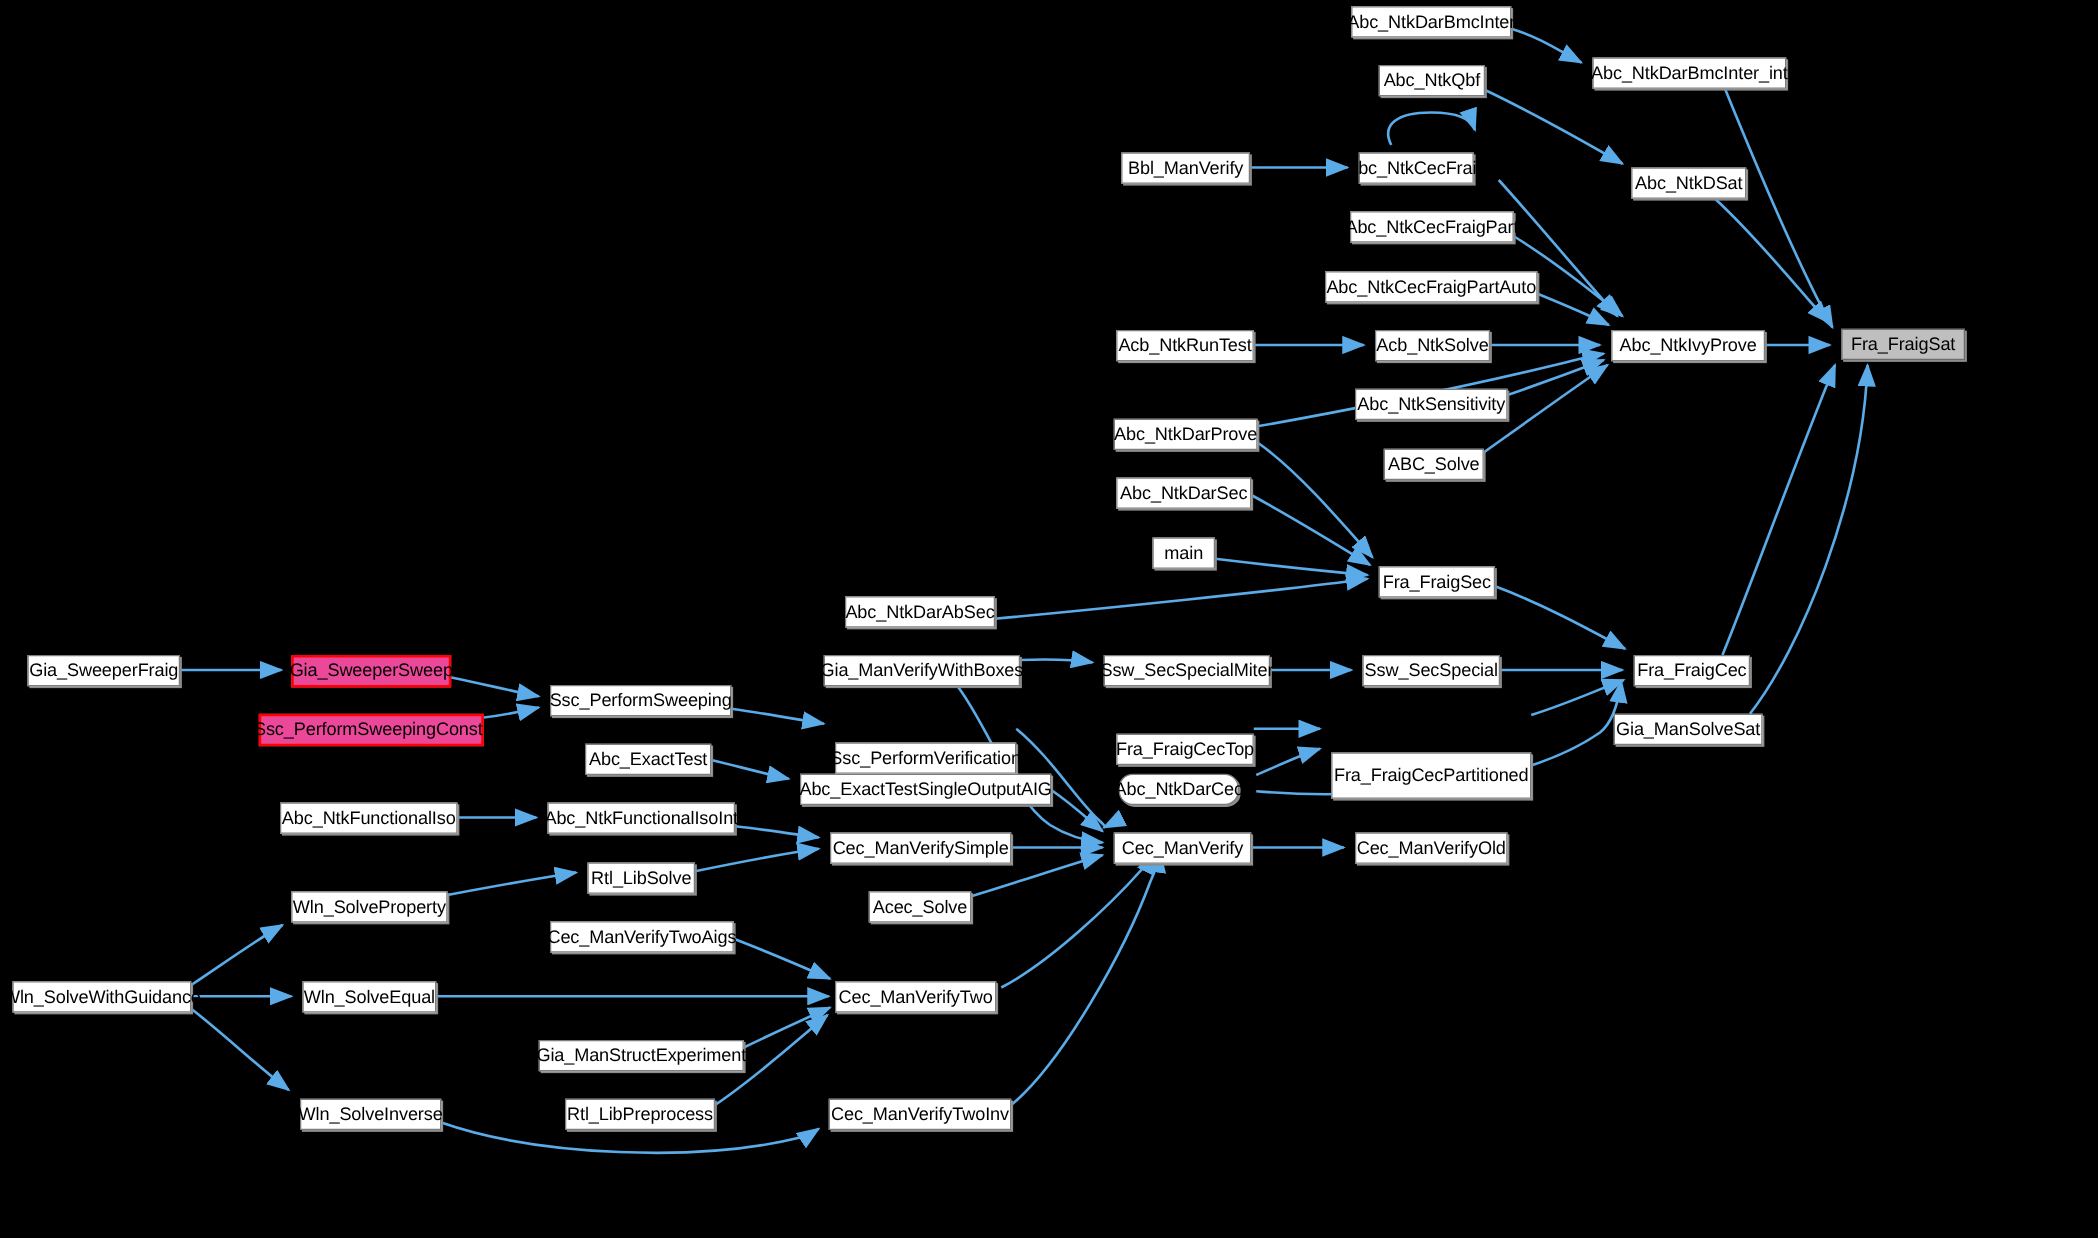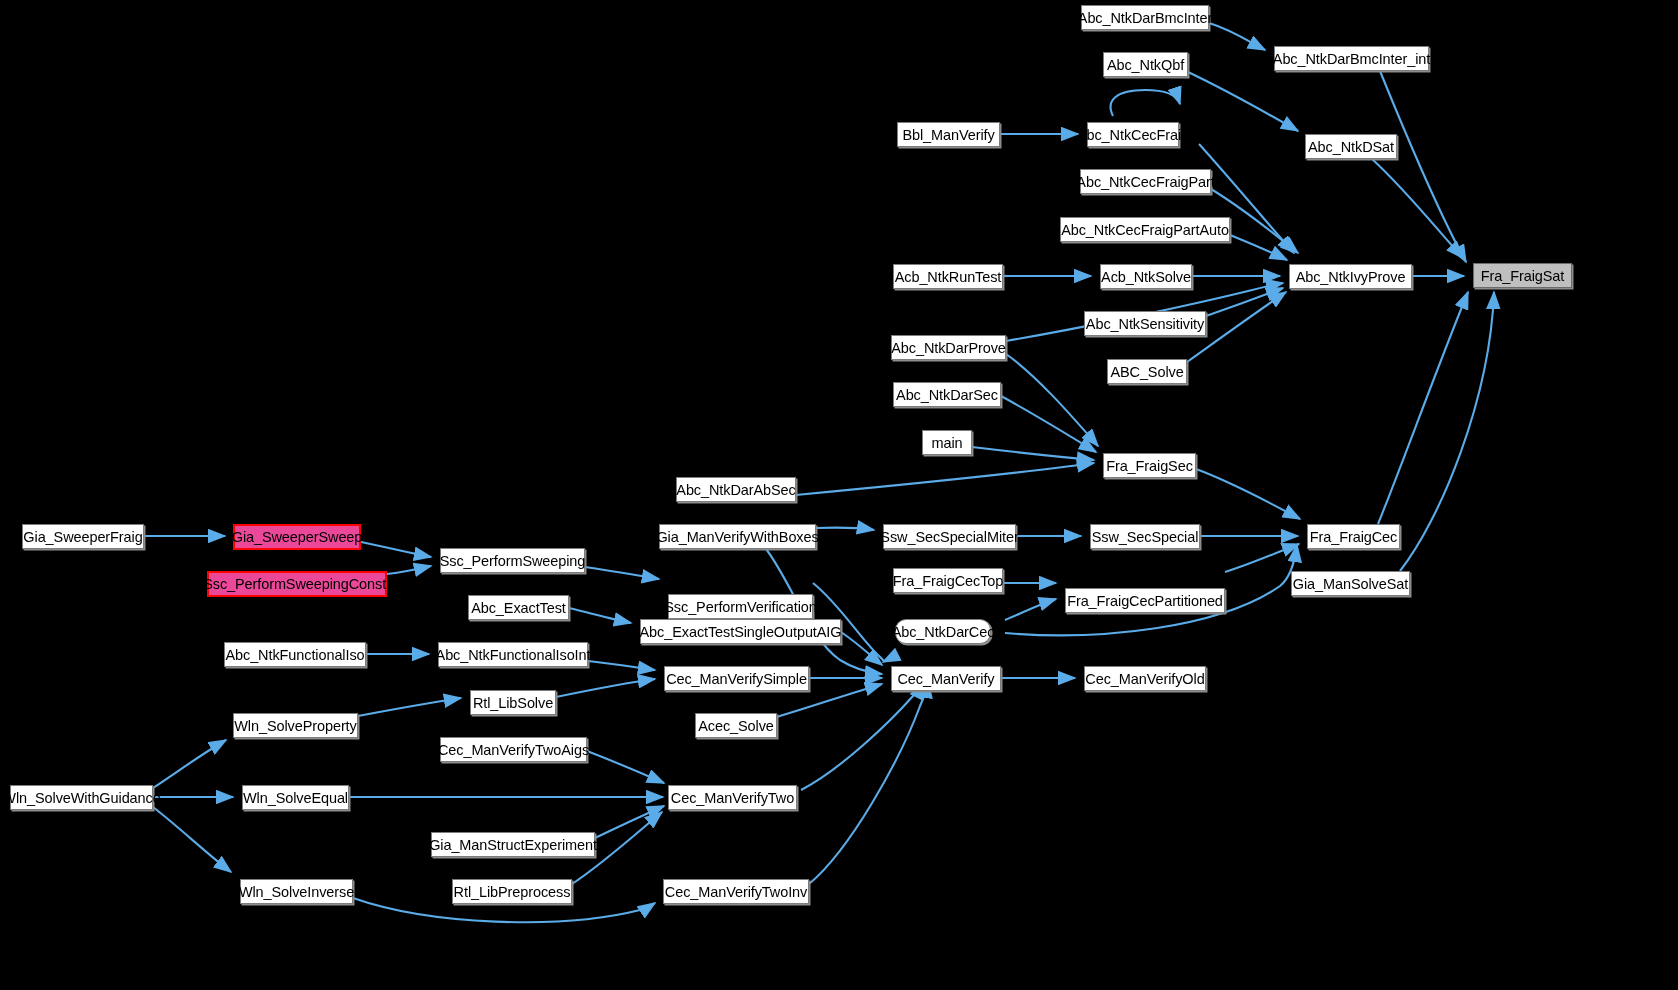--- a/index.html
+++ b/index.html
@@ -158,24 +158,24 @@
       </div>
       <div class="node" style="left: 440px; top: 548px; width: 145px; height: 25px;">
         <span>Ssc_PerformSweeping</span>
       </div>
       <div class="node hilite" style="left: 207px; top: 571px; width: 180px; height: 26px;">
         <span>Ssc_PerformSweepingConstr</span>
       </div>
       <div class="node" style="left: 668px; top: 594px; width: 145px; height: 25px;">
         <span>Ssc_PerformVerification</span>
       </div>
-      <div class="node" style="left: 893px; top: 568px; width: 110px; height: 25px;">
+      <div class="node" style="left: 893px; top: 587px; width: 110px; height: 25px;">
         <span>Fra_FraigCecTop</span>
       </div>
-      <div class="node" style="left: 1065px; top: 588px; width: 160px; height: 25px;">
+      <div class="node" style="left: 1065px; top: 602px; width: 160px; height: 37px;">
         <span>Fra_FraigCecPartitioned</span>
       </div>
       <div class="node" style="left: 1291px; top: 571px; width: 119px; height: 25px;">
         <span>Gia_ManSolveSat</span>
       </div>
       <div class="node" style="left: 468px; top: 595px; width: 101px; height: 25px;">
         <span>Abc_ExactTest</span>
       </div>
       <div class="node" style="left: 640px; top: 619px; width: 201px; height: 25px;">
         <span>Abc_ExactTestSingleOutputAIG</span>

